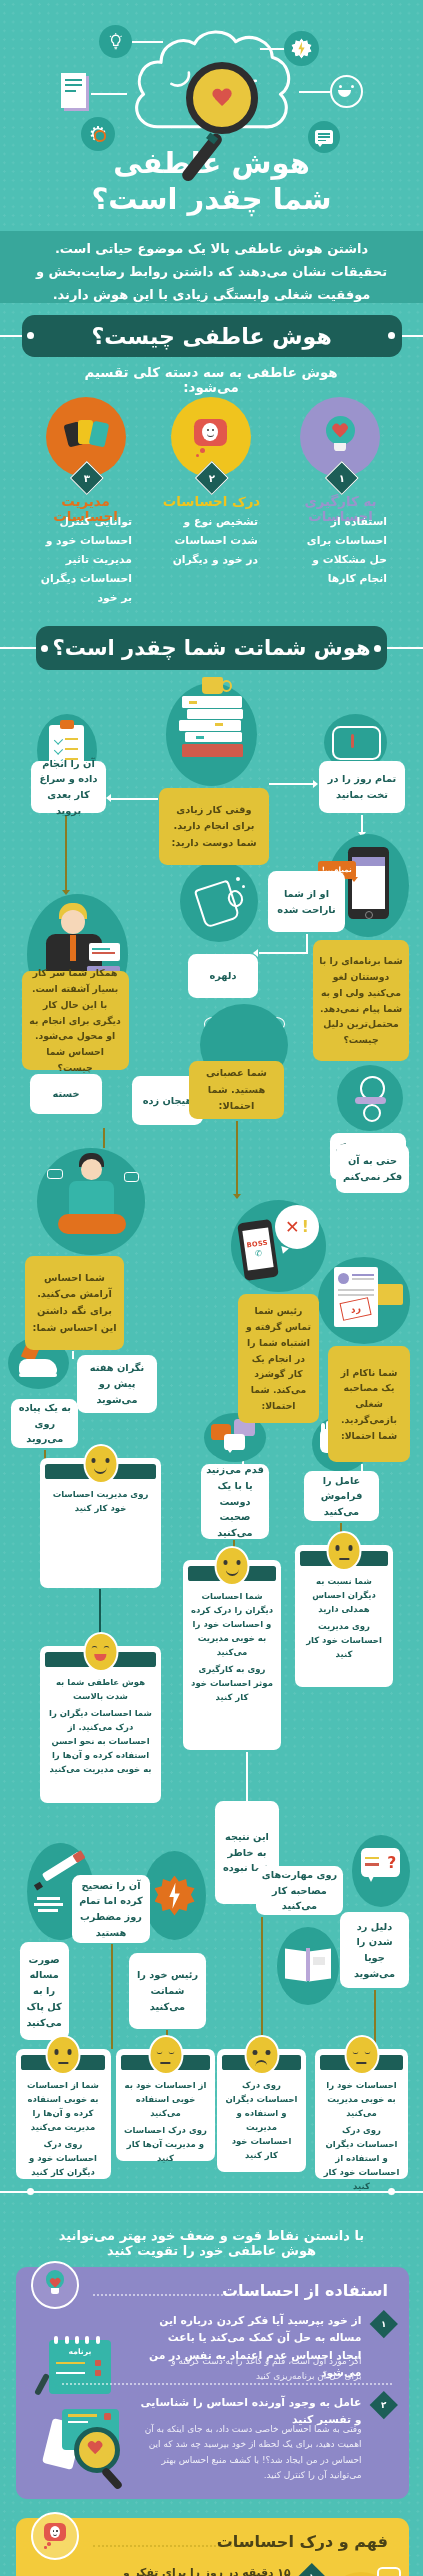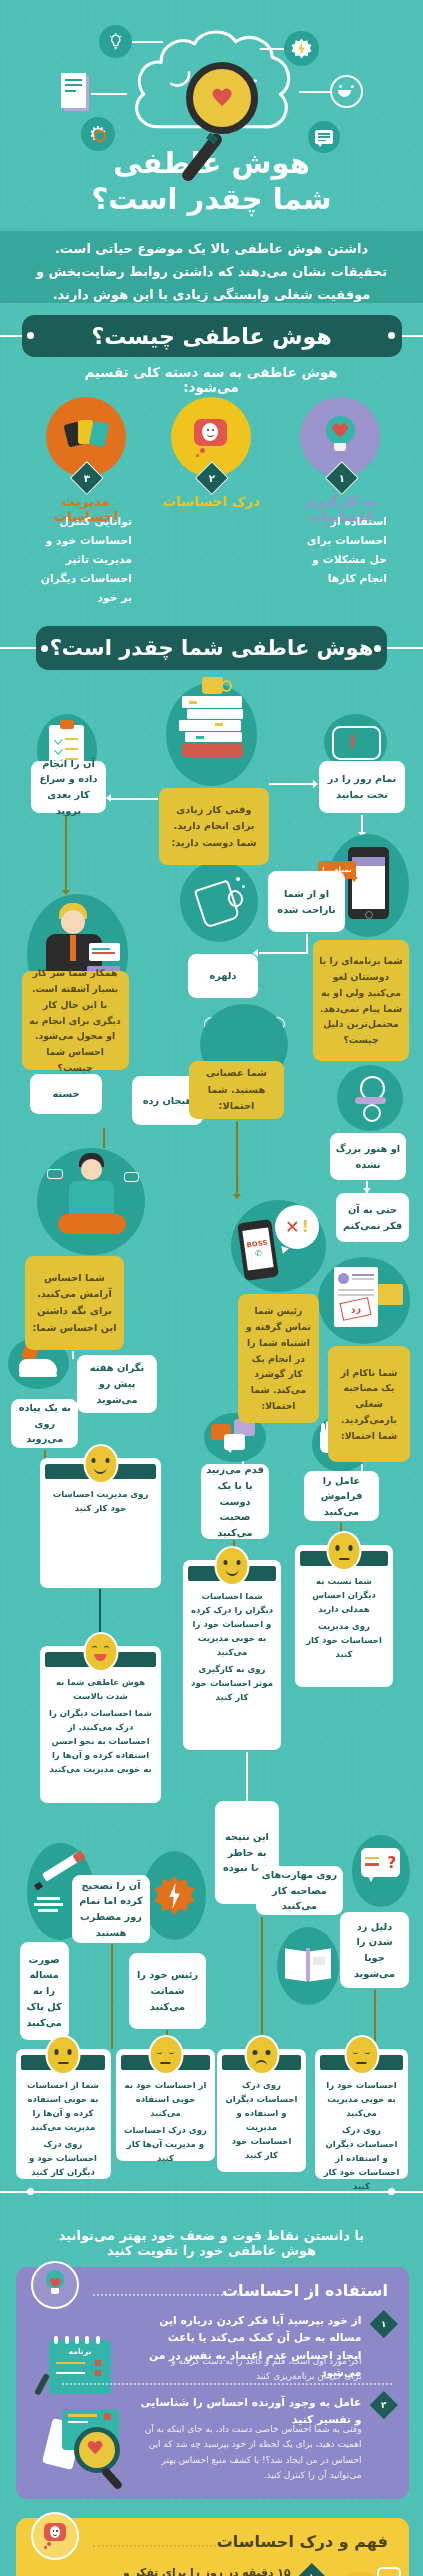--- a/index.html
+++ b/index.html
@@ -169,25 +169,26 @@
     </div>
   <div class="dia" style="left:75px;top:466px;width:21.6px;height:21.6px;border:1.5px solid #fff">
       <span style="font-size:10.3px">۳</span>
     </div>
 
   <div class="catlab" style="left:289px;top:494px;width:103px;color:#9b93cc">به کارگیری احساسات</div>
   <div class="catlab" style="left:160px;top:494px;width:103px;color:#f0c41e">درک احساسات</div>
   <div class="catlab" style="left:34px;top:494px;width:103px;color:#e2711d">مدیریت احساسات</div>
 
   <div class="catdesc" style="left:294px;top:513px;width:93px">استفاده از احساسات برای حل مشکلات و انجام کارها</div>
+  <div class="catdesc" style="left:165px;top:513px;width:93px">تشخیص نوع و شدت احساسات در خود و دیگران</div>
   <div class="catdesc" style="left:39px;top:513px;width:93px">توانایی کنترل احساسات خود و مدیریت تاثیر احساسات دیگران بر خود</div>
 
   <div class="s bline" style="left:0;top:647px;width:423px"></div>
   <div class="s banner" style="left:36px;top:626px;width:351px;height:44px;font-size:21px">
-    <span>هوش عاطفی شما چقدر است؟</span>
+    <span>هوش شماتت شما چقدر است؟</span>
   </div>
   <div class="s bdot" style="left:41px;top:645px"></div>
   <div class="s bdot" style="left:374px;top:645px"></div>
 
   <div class="s oval" style="left:166px;top:683px;width:91px;height:103px">
     <div class="s" style="left:36px;top:-6.2px;width:20.6px;height:17.5px;background:#e9c63d;border-radius:2.1px 2.1px 4.1px 4.1px"></div>
     <div class="s" style="left:55px;top:-3.1px;width:7.2px;height:8.2px;border:2.6px solid #e9c63d;border-radius:50%"></div>
     <div class="s" style="left:15.5px;top:13.4px;width:60px;height:11.3px;background:#fff;border-radius:1.5px"></div>
     <div class="s" style="left:20.6px;top:26px;width:56px;height:10.3px;background:#fff;border-radius:1.5px"></div>
     <div class="s" style="left:13.4px;top:37px;width:62px;height:11.3px;background:#fff;border-radius:1.5px"></div>
@@ -275,21 +276,21 @@
     <div class="s" style="left:44px;top:28px;width:7.2px;height:1.5px;background:#2b2b2b"></div>
   </div>
   <div class="ybox s" style="left:189px;top:1061px;width:95px;height:58px;z-index:3">شما عصبانی هستید. شما احتمالا:</div>
 
   <div class="s oval" style="left:337px;top:1065px;width:66px;height:66px">
     <div class="s" style="left:23px;top:11.3px;width:20.6px;height:20.6px;border:2.1px solid #fff;border-radius:50%"></div>
     <div class="s" style="left:17.5px;top:32px;width:31px;height:7.2px;background:#b9a7d8;border-radius:4.1px"></div>
     <div class="s" style="left:26px;top:39px;width:14.4px;height:14.4px;border:2.1px solid #fff;border-radius:50%"></div>
   </div>
   <div class="wbox s" style="left:330px;top:1133px;width:76px;height:47px">او هنوز بزرگ نشده</div>
-  <div class="wbox s" style="left:336px;top:1193px;width:73px;height:49px">حتی به آن فکر نمی‌کنم</div>
+  <div class="wbox s" style="left:336px;top:1144px;width:73px;height:49px">حتی به آن فکر نمی‌کنم</div>
   <div class="ln" style="left:366px;top:1181px;width:2.1px;height:12.4px"></div>
     <div class="ah" style="left:363px;top:1188px"></div>
 
   <div class="s oval" style="left:37px;top:1148px;width:108px;height:107px">
     <div class="s" style="left:42px;top:5.2px;width:25px;height:13.4px;background:#2b2b2b;border-radius:11.3px 11.3px 0 0"></div>
     <div class="s" style="left:44px;top:11.3px;width:20.6px;height:20.6px;background:#f6d7b8;border-radius:50%"></div>
     <div class="s" style="left:32px;top:33px;width:45px;height:36px;background:#35b5a9;border-radius:7.2px 7.2px 0 0"></div>
     <div class="s" style="left:20.6px;top:66px;width:68px;height:19.6px;background:#e2711d;border-radius:10.3px"></div>
     <div class="s" style="left:10.3px;top:20.6px;width:13.4px;height:8.2px;border:1.5px solid #fff;border-radius:3.1px"></div>
     <div class="s" style="left:87px;top:24px;width:13.4px;height:8.2px;border:1.5px solid #fff;border-radius:3.1px"></div>

